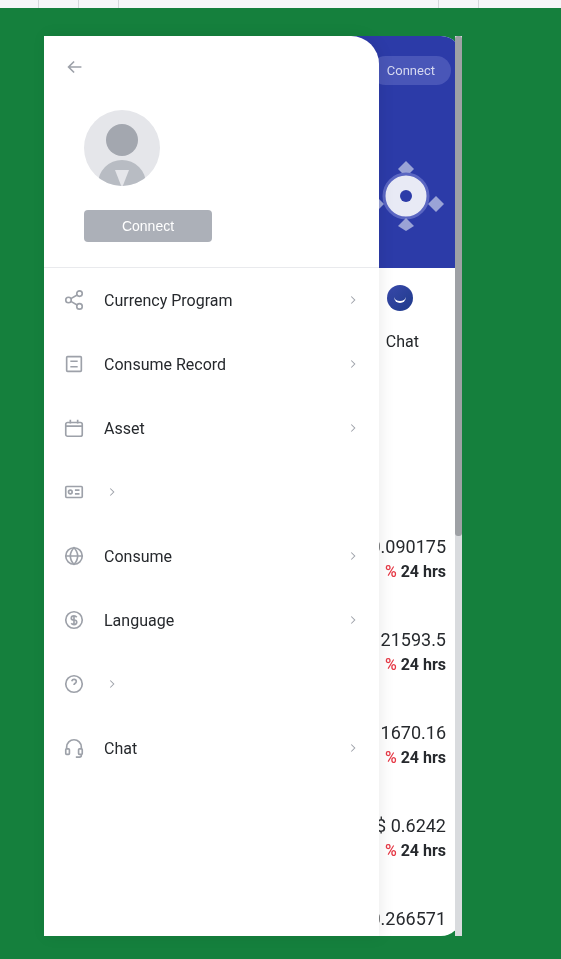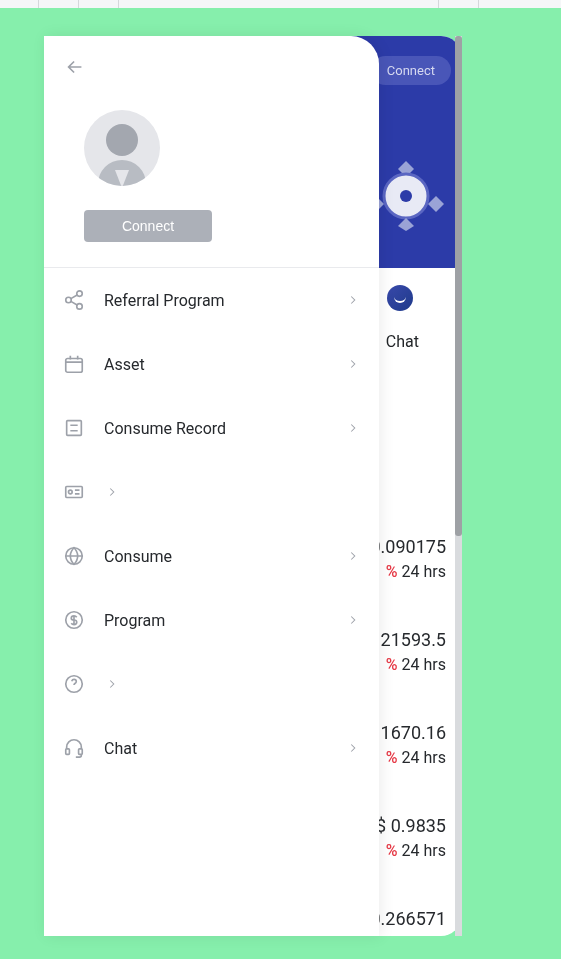--- a/index.html
+++ b/index.html
@@ -27,21 +27,21 @@
     .top-bar-seg {
       width: 40px;
       height: 8px;
       border-left: 1px solid #d5d7db;
     }
     
     .main-container {
       position: relative;
       width: 561px;
       height: 951px;
-      background: #86efac;
+      background: #15803d;
     }
     
     .background-app {
       position: absolute;
       left: 44px;
       top: 28px;
       width: 417px;
       height: 900px;
       background: white;
       border-radius: 20px;
@@ -125,21 +125,21 @@
     
     .bg-pct {
       color: #e63946;
       font-size: 16px;
       font-weight: 500;
     }
     
     .bg-hrs {
       color: #26292d;
       font-size: 16px;
-      font-weight: 400;
+      font-weight: 700;
     }
     
     .scrollbar-track {
       position: absolute;
       right: 99px;
       top: 28px;
       width: 7px;
       height: 900px;
       background: #d9dbde;
     }
@@ -323,21 +323,21 @@
       </div>
       <div class="bg-price-item">
         <div class="bg-price-val">21593.5</div>
         <div class="bg-price-change"><span class="bg-pct">%</span> <span class="bg-hrs">24 hrs</span></div>
       </div>
       <div class="bg-price-item">
         <div class="bg-price-val">$ 1670.16</div>
         <div class="bg-price-change"><span class="bg-pct">%</span> <span class="bg-hrs">24 hrs</span></div>
       </div>
       <div class="bg-price-item">
-        <div class="bg-price-val">$ 0.9835</div>
+        <div class="bg-price-val">$ 0.6242</div>
         <div class="bg-price-change"><span class="bg-pct">%</span> <span class="bg-hrs">24 hrs</span></div>
       </div>
       <div class="bg-price-item">
         <div class="bg-price-val">0.266571</div>
         <div class="bg-price-change"><span class="bg-pct">%</span> <span class="bg-hrs">24 hrs</span></div>
       </div>
 
     </div>
   </div>
 
@@ -371,51 +371,51 @@
 
       <div class="menu-item">
         <div class="menu-icon">
           <svg width="22" height="22" viewBox="0 0 24 24" class="icon-svg">
             <circle cx="18" cy="5" r="3"></circle>
               <circle cx="6" cy="12" r="3"></circle>
               <circle cx="18" cy="19" r="3"></circle>
             <path d="M8.6 10.5l6.8-4M8.6 13.5l6.8 4"></path>
           </svg>
         </div>
-        <span class="menu-label">Referral Program</span>
+        <span class="menu-label">Currency Program</span>
+        <div class="chevron">
+          <svg width="14" height="14" viewBox="0 0 24 24" class="icon-svg">
+              <path d="M9 18l6-6-6-6"></path>
+            </svg>
+        </div>
+      </div>
+
+      <div class="menu-item">
+        <div class="menu-icon">
+          <svg width="22" height="22" viewBox="0 0 24 24" class="icon-svg">
+            <rect x="4" y="4" width="16" height="16" rx="1"></rect>
+            <path d="M8 9h8M8 15h8"></path>
+          </svg>
+        </div>
+        <span class="menu-label">Consume Record</span>
         <div class="chevron">
           <svg width="14" height="14" viewBox="0 0 24 24" class="icon-svg">
               <path d="M9 18l6-6-6-6"></path>
             </svg>
         </div>
       </div>
 
       <div class="menu-item">
         <div class="menu-icon">
           <svg width="22" height="22" viewBox="0 0 24 24" class="icon-svg">
             <rect x="3" y="6" width="18" height="15" rx="2"></rect>
             <path d="M3 10h18M8 3v4M16 3v4"></path>
           </svg>
         </div>
         <span class="menu-label">Asset</span>
-        <div class="chevron">
-          <svg width="14" height="14" viewBox="0 0 24 24" class="icon-svg">
-              <path d="M9 18l6-6-6-6"></path>
-            </svg>
-        </div>
-      </div>
-
-      <div class="menu-item">
-        <div class="menu-icon">
-          <svg width="22" height="22" viewBox="0 0 24 24" class="icon-svg">
-            <rect x="4" y="4" width="16" height="16" rx="1"></rect>
-            <path d="M8 9h8M8 15h8"></path>
-          </svg>
-        </div>
-        <span class="menu-label">Consume Record</span>
         <div class="chevron">
           <svg width="14" height="14" viewBox="0 0 24 24" class="icon-svg">
               <path d="M9 18l6-6-6-6"></path>
             </svg>
         </div>
       </div>
 
       <div class="menu-item">
         <div class="menu-icon">
           <svg width="22" height="22" viewBox="0 0 24 24" class="icon-svg">
@@ -446,21 +446,21 @@
         </div>
       </div>
 
       <div class="menu-item">
         <div class="menu-icon">
           <svg width="22" height="22" viewBox="0 0 24 24" class="icon-svg">
             <circle cx="12" cy="12" r="9"></circle>
             <path d="M12 7v10M15 9c-.7-1-2-1.5-3-1.5-1.5 0-3 .8-3 2.5s1.5 2 3 2 3 .5 3 2.5-1.5 2.5-3 2.5c-1 0-2.3-.5-3-1.5"></path>
           </svg>
         </div>
-        <span class="menu-label">Program</span>
+        <span class="menu-label">Language</span>
         <div class="chevron">
           <svg width="14" height="14" viewBox="0 0 24 24" class="icon-svg">
               <path d="M9 18l6-6-6-6"></path>
             </svg>
         </div>
       </div>
 
       <div class="menu-item">
         <div class="menu-icon">
           <svg width="22" height="22" viewBox="0 0 24 24" class="icon-svg">

